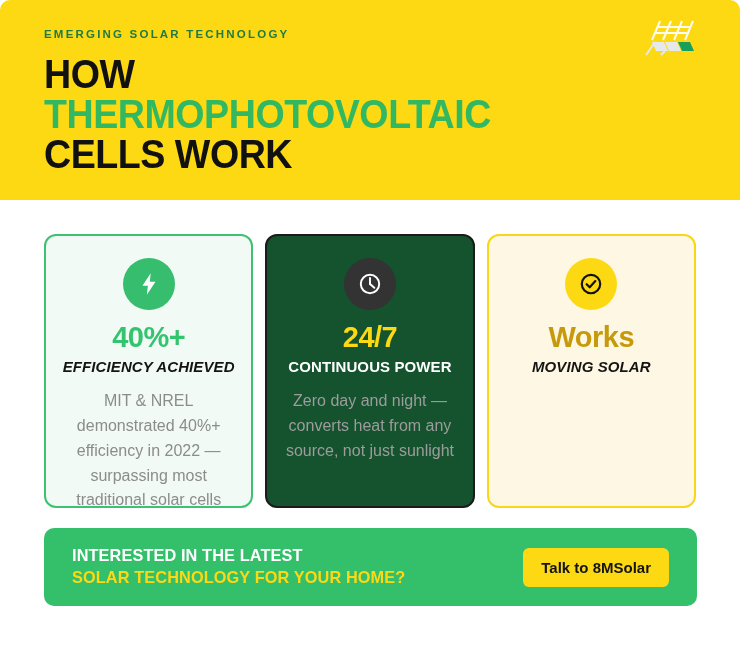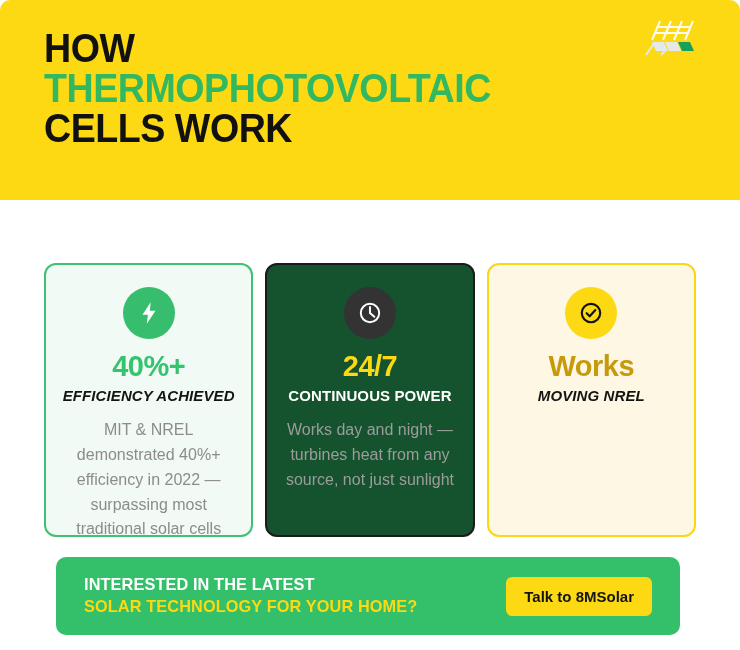--- a/index.html
+++ b/index.html
@@ -60,21 +60,20 @@
     width: 56px;
     height: 38px;
   }
 
   
   .cards {
     display: flex;
     gap: 12px;
     padding: 34px 44px 0 44px;
     box-sizing: border-box;
-    margin-top: 29px;
   }
   .card {
     flex: 1 1 0;
     border-radius: 12px;
     box-sizing: border-box;
     padding: 22px 16px 18px 16px;
     text-align: center;
     height: 274px;
     display: flex;
     flex-direction: column;
@@ -133,23 +132,22 @@
     line-height: 1.55;
     margin: 0;
     color: #8c8c8c;
     max-width: 185px;
   }
   .body-dark { color: #9c9c9c; }
   .body-cream{ color: #8a8a8a; }
 
   
   .cta-wrap {
-    padding: 20px 60px 0 44px;
-    box-sizing: border-box;
-    margin-left: 12px;
+    padding: 20px 43px 0 44px;
+    box-sizing: border-box;
   }
   .cta {
     background: #34bf6b;
     border-radius: 10px;
     height: 78px;
     display: flex;
     align-items: center;
     justify-content: space-between;
     padding: 0 28px 0 28px;
     box-sizing: border-box;
@@ -185,20 +183,21 @@
     cursor: pointer;
     white-space: nowrap;
   }
 </style>
 </head>
 <body>
 
 <div class="infographic">
 
   <div class="header">
+    <p class="eyebrow">EMERGING SOLAR TECHNOLOGY</p>
     <h1 class="headline">
       <span class="headline-line">HOW</span>
       <span class="headline-line hl-green">THERMOPHOTOVOLTAIC</span>
       <span class="headline-line">CELLS WORK</span>
     </h1>
     <span class="solar-icon">
       <svg width="56" height="38" viewBox="0 0 56 38">
         <g stroke="#ffffff" stroke-width="2" fill="none" opacity="0.95">
           <line x1="12" y1="22" x2="20" y2="3"></line>
           <line x1="23" y1="22" x2="31" y2="3"></line>
@@ -236,32 +235,32 @@
     <div class="card card-dark">
       <div class="icon-circle circle-grey">
         <svg width="26" height="26" viewBox="0 0 24 24">
           <circle cx="12" cy="12" r="8.5" fill="none" stroke="#ffffff" stroke-width="1.8"></circle>
           <line x1="12" y1="12" x2="12" y2="6.5" stroke="#ffffff" stroke-width="1.8" stroke-linecap="round"></line>
           <line x1="12" y1="12" x2="16" y2="15.5" stroke="#ffffff" stroke-width="1.8" stroke-linecap="round"></line>
         </svg>
       </div>
       <p class="stat stat-yellow">24/7</p>
       <p class="card-title title-white">CONTINUOUS POWER</p>
-      <p class="card-body body-dark">Works day and night — turbines heat from any source, not just sunlight</p>
+      <p class="card-body body-dark">Zero day and night — converts heat from any source, not just sunlight</p>
     </div>
 
     <div class="card card-cream">
       <div class="icon-circle circle-yellow">
         <svg width="26" height="26" viewBox="0 0 24 24">
           <circle cx="12" cy="12" r="8.5" fill="none" stroke="#111111" stroke-width="2"></circle>
           <path d="M8 12.2 L10.8 15 L16 9.3" fill="none" stroke="#111111" stroke-width="2" stroke-linecap="round" stroke-linejoin="round"></path>
         </svg>
       </div>
       <p class="stat stat-gold">Works</p>
-      <p class="card-title title-dark">MOVING NREL</p>
+      <p class="card-title title-dark">MOVING SOLAR</p>
     </div>
 
   </div>
 
   <div class="cta-wrap">
     <div class="cta">
       <div class="cta-text">
         <span class="cta-line1">INTERESTED IN THE LATEST</span>
         <span class="cta-line2">SOLAR TECHNOLOGY FOR YOUR HOME?</span>
       </div>

